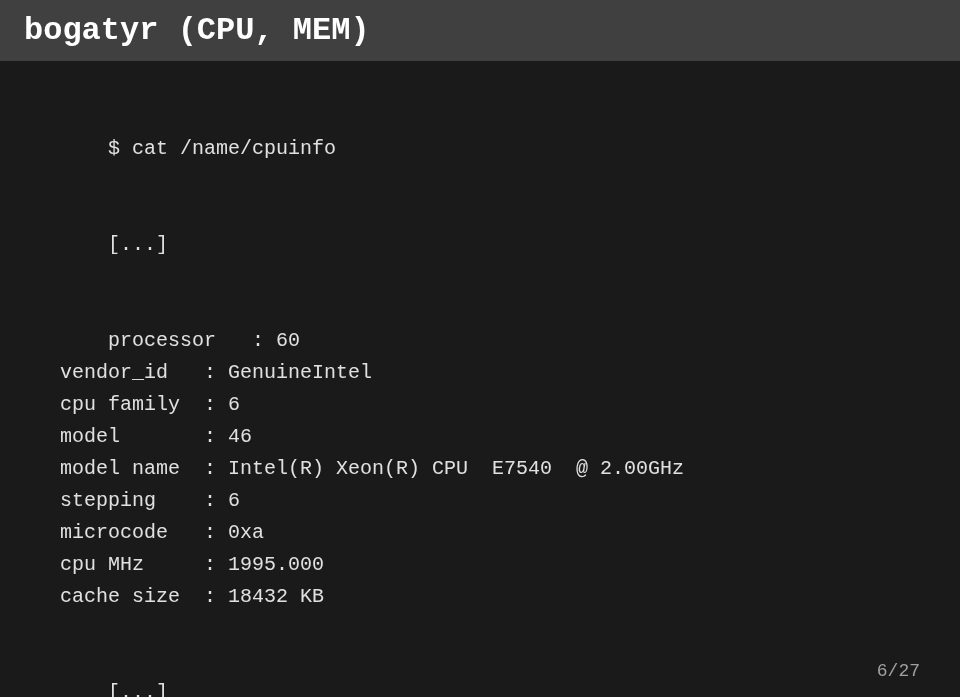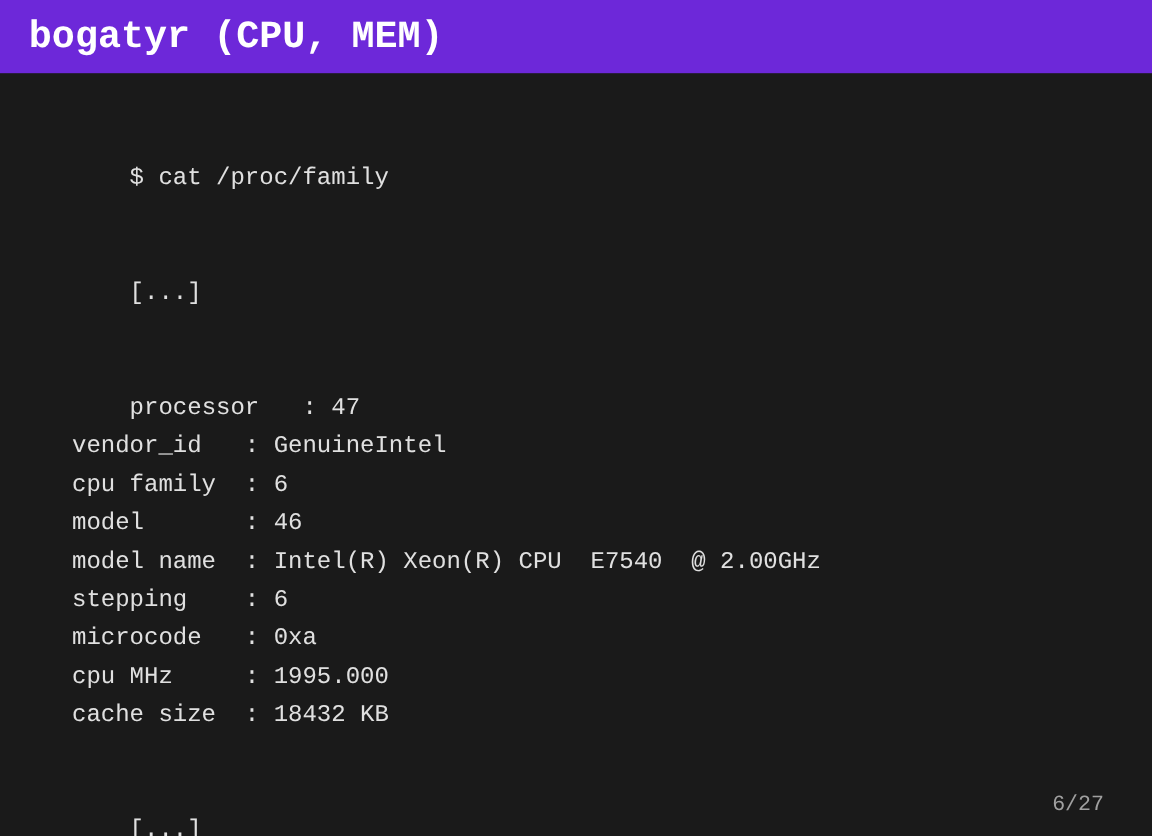--- a/index.html
+++ b/index.html
@@ -12,21 +12,21 @@
       background-color: #1a1a1a;
       color: #e0e0e0;
       font-family: 'Courier New', Courier, monospace;
       width: 960px;
       height: 697px;
       overflow: hidden;
       position: relative;
     }
 
     .header {
-      background-color: #6d28d9;
+      background-color: #404040;
       padding: 12px 24px;
       display: flex;
       align-items: center;
     }
 
     .header-title {
       color: #ffffff;
       font-family: 'Courier New', Courier, monospace;
       font-size: 32px;
       font-weight: bold;
@@ -55,25 +55,25 @@
   </style>
 </head>
 <body>
 
 <div class="header">
   <span class="header-title">bogatyr (CPU, MEM)</span>
 </div>
 
 <div class="content">
   <div class="code-block">
-    <span>$ cat /proc/family</span>
+    <span>$ cat /name/cpuinfo</span>
     <br>
     <span>[...]</span>
     <br>
-    <span>processor   : 47
+    <span>processor   : 60
 vendor_id   : GenuineIntel
 cpu family  : 6
 model       : 46
 model name  : Intel(R) Xeon(R) CPU  E7540  @ 2.00GHz
 stepping    : 6
 microcode   : 0xa
 cpu MHz     : 1995.000
 cache size  : 18432 KB</span>
     <br>
     <span>[...]</span>

